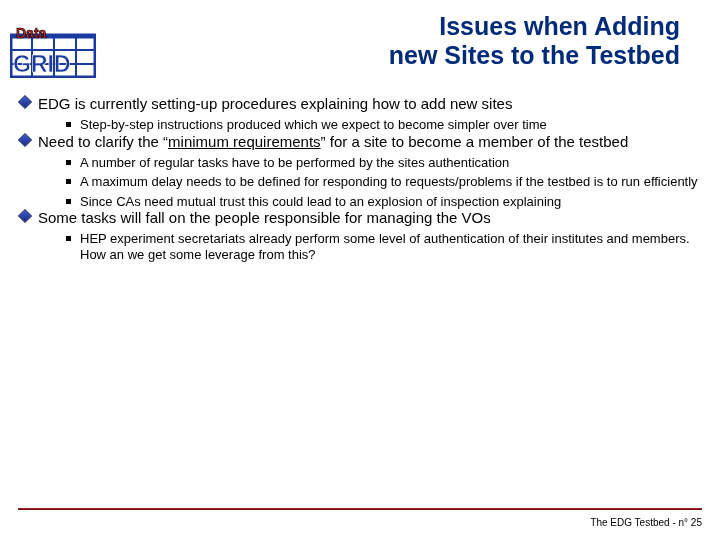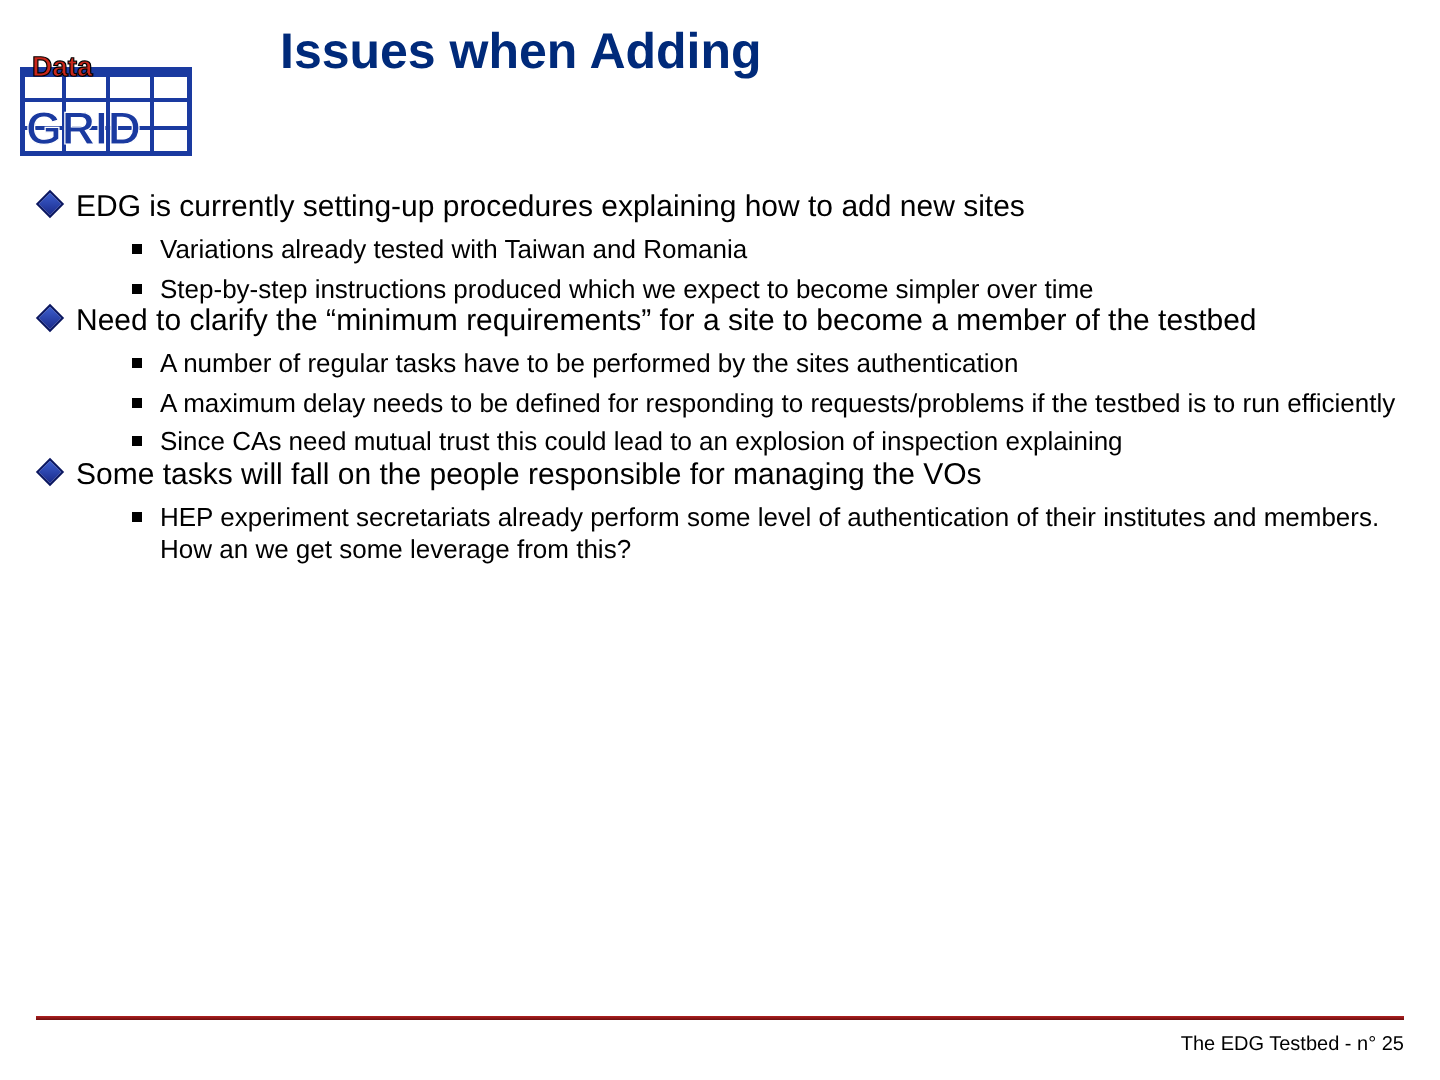--- a/index.html
+++ b/index.html
@@ -24,21 +24,21 @@
     top: 24px;
     left: 10px;
     width: 86px;
     height: 54px;
   }
   .title {
     position: absolute;
     top: 12px;
     left: 140px;
     right: 40px;
-    text-align: left;
+    text-align: right;
     font-family: "Comic Sans MS", "Comic Sans", cursive, sans-serif;
     color: #002a7a;
     font-size: 25px;
     font-weight: bold;
     line-height: 1.15;
   }
   .body {
     position: absolute;
     top: 95px;
     left: 20px;
@@ -91,54 +91,49 @@
     background: linear-gradient(to bottom, #b02020 0%, #6e0f0f 100%);
   }
   .footer {
     position: absolute;
     right: 18px;
     bottom: 12px;
     font-size: 10px;
     font-family: "Comic Sans MS", cursive, sans-serif;
     color: #000;
   }
-  .underline { }
+  .underline { text-decoration: underline; }
 </style>
 </head>
 <body>
 <div class="slide">
 
   <svg class="logo" viewBox="0 0 86 54">
     <rect x="0" y="12" width="86" height="42" fill="#fff" stroke="#1a3aa0" stroke-width="5"></rect>
     <line x1="22" y1="12" x2="22" y2="54" stroke="#1a3aa0" stroke-width="2"></line>
     <line x1="44" y1="12" x2="44" y2="54" stroke="#1a3aa0" stroke-width="2"></line>
     <line x1="66" y1="12" x2="66" y2="54" stroke="#1a3aa0" stroke-width="2"></line>
     <line x1="0" y1="26" x2="86" y2="26" stroke="#1a3aa0" stroke-width="2"></line>
     <line x1="0" y1="40" x2="86" y2="40" stroke="#1a3aa0" stroke-width="2"></line>
     <text x="6" y="14" font-family="Arial Black, Arial, sans-serif" font-size="14" font-weight="900" fill="#c9261a" stroke="#000" stroke-width="0.6">Data</text>
     <text x="3" y="48" font-family="Arial Black, Arial, sans-serif" font-size="23" font-weight="900" fill="#1a3aa0" stroke="#fff" stroke-width="0.6">GRID</text>
   </svg>
 
   <div class="title">
     <span>Issues when Adding</span><br>
+    <span>new Sites to the Testbed</span>
   </div>
 
   <div class="body">
 
     <div class="lvl1">
       <div class="bul">
           <div class="diamond"></div>
         </div>
       <div class="txt">EDG is currently setting-up procedures explaining how to add new sites</div>
-    </div>
-    <div class="lvl2">
-      <div class="bul">
-          <div class="square"></div>
-        </div>
-      <div class="txt">Variations already tested with Taiwan and Romania</div>
     </div>
     <div class="lvl2">
       <div class="bul">
           <div class="square"></div>
         </div>
       <div class="txt">Step-by-step instructions produced which we expect to become simpler over time</div>
     </div>
 
     <div class="lvl1">
       <div class="bul">

